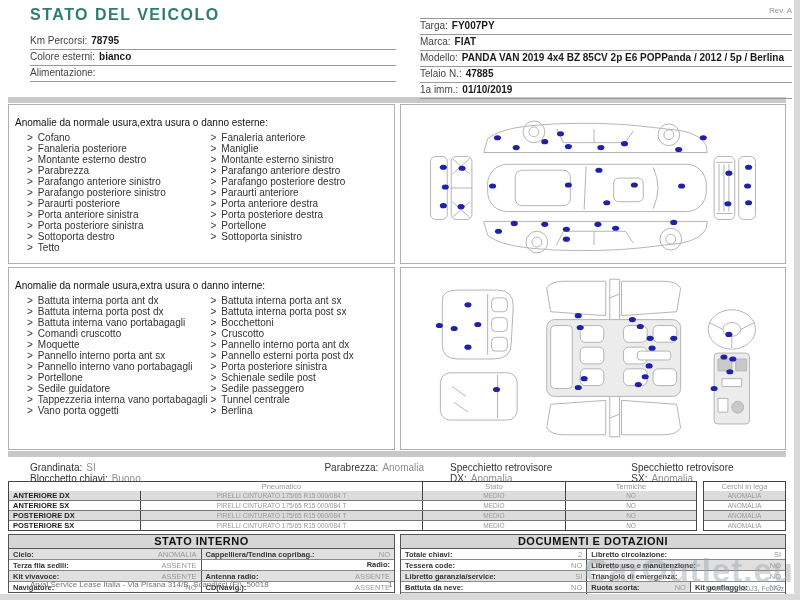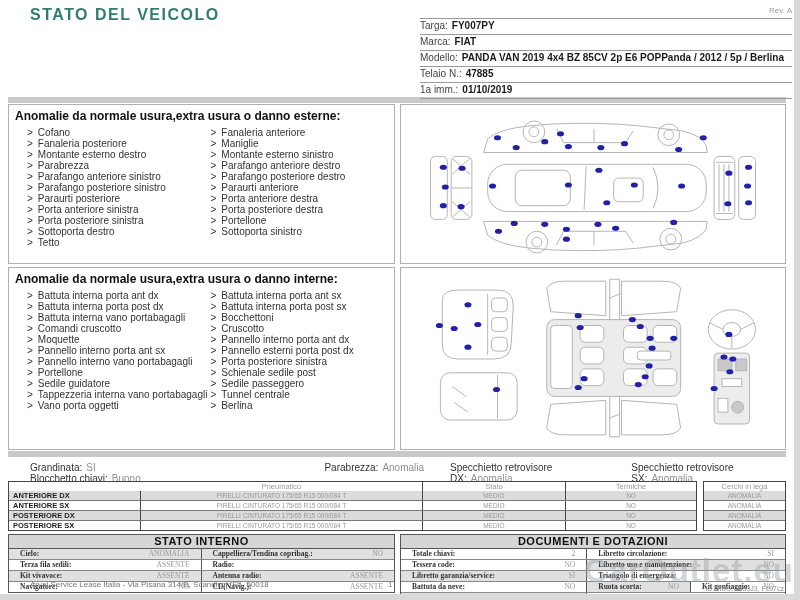--- a/index.html
+++ b/index.html
@@ -18,21 +18,21 @@
   
   .band{height:6px;background:#c9c9c9;margin:1px 0;}
   
   .main{display:flex;gap:5px;height:346px;}
   .col{display:flex;flex-direction:column;gap:3px;}
   .col-left{width:390px;}
   .col-right{width:389px;}
   .panel{border:1px solid #b0b0b0;background:#fff;box-sizing:border-box;overflow:hidden;}
   .p-ext{height:160px;}
   .p-int{height:183px;}
-  .panel-h{font-size:12px;font-weight:bold;color:#111;padding:4px 6px 2px 6px;}
+  .panel-h{font-size:10px;font-weight:normal;color:#111;padding:4px 6px 2px 6px;margin-top:8px;}
   .two-col{display:flex;padding:2px 0 0 18px;}
   .acol{width:50%;}
   .aitem{font-size:10px;line-height:11px;color:#333;}
   .amark{margin-right:5px;color:#333;}
   .diagram{width:100%;height:100%;display:block;}
   
   .statusline{display:flex;padding:4px 0 0 22px;font-size:10px;height:22px;box-sizing:border-box;}
   .status-left{width:310px;}
   .sfield{line-height:11px;}
   .slabel{font-weight:normal;color:#333;}
@@ -58,42 +58,47 @@
   
   .bottom{display:flex;gap:5px;margin-top:3px;align-items:flex-start;}
   .kvt{border:1px solid #555;box-sizing:border-box;background:#fff;}
   .kvt-left{width:390px;}
   .kvt-right{width:389px;}
   .kvt-h{background:#d6d6d6;font-size:11px;font-weight:bold;text-align:center;color:#111;
          border-bottom:1px solid #555;line-height:13px;letter-spacing:0.5px;}
   .kv-row{display:flex;border-top:1px solid #888;height:10px;}
   .kv-row:first-child{border-top:none;}
   .kv-row.shade{background:#e0e0e0;}
-  .kv-cell{display:flex;justify-content:space-between;align-items:flex-start;padding:0 11px;
-           box-sizing:border-box;border-right:1px solid #555;overflow:hidden;white-space:nowrap;font-family:Liberation Serif, serif;}
+  .kv-cell{display:flex;justify-content:space-between;align-items:flex-end;padding:0 4px;
+           box-sizing:border-box;border-right:1px solid #555;overflow:hidden;white-space:nowrap;}
   .kv-cell:last-child{border-right:none;}
   .kv-cell.shade{background:#e0e0e0;}
   .kv-label{font-size:7.5px;font-weight:bold;color:#333;}
   .kv-value{font-size:7.5px;color:#999;margin-left:4px;}
   
   .footer-left{position:absolute;left:30px;bottom:5px;font-size:8px;color:#777;}
   .footer-page{position:absolute;left:388px;bottom:5px;font-size:8px;color:#777;}
   .watermark{position:absolute;right:0px;bottom:4px;font-size:33px;font-weight:bold;
              color:rgba(155,163,170,0.45);letter-spacing:1px;}
   .id-code{position:absolute;right:10px;bottom:2px;font-size:7px;color:#8a9096;}
   svg{stroke-linejoin:round;}
 </style>
 </head>
 <body>
 
 <div class="page">
 
   <div class="hdr">
     <div class="hdr-left">
       <div class="title" style="color: rgb(47, 125, 110);">STATO DEL VEICOLO</div>
+      <div class="fields" id="fields-left">
+          <div class="field"><span class="flabel">Km Percorsi:</span><span class="fvalue">78795</span></div>
+          <div class="field"><span class="flabel">Colore esterni:</span><span class="fvalue">bianco</span></div>
+          <div class="field"><span class="flabel">Alimentazione:</span><span class="fvalue"></span></div>
+        </div>
     </div>
     <div class="hdr-right">
       <div class="rev">Rev. A</div>
       <div class="fields fields-right" id="fields-right">
           <div class="field"><span class="flabel">Targa:</span><span class="fvalue">FY007PY</span></div>
           <div class="field"><span class="flabel">Marca:</span><span class="fvalue">FIAT</span></div>
           <div class="field"><span class="flabel">Modello:</span><span class="fvalue">PANDA VAN 2019 4x4 BZ 85CV 2p E6 POPPanda / 2012 / 5p / Berlina</span></div>
           <div class="field"><span class="flabel">Telaio N.:</span><span class="fvalue">47885</span></div>
           <div class="field"><span class="flabel">1a imm.:</span><span class="fvalue">01/10/2019</span></div>
         </div>

